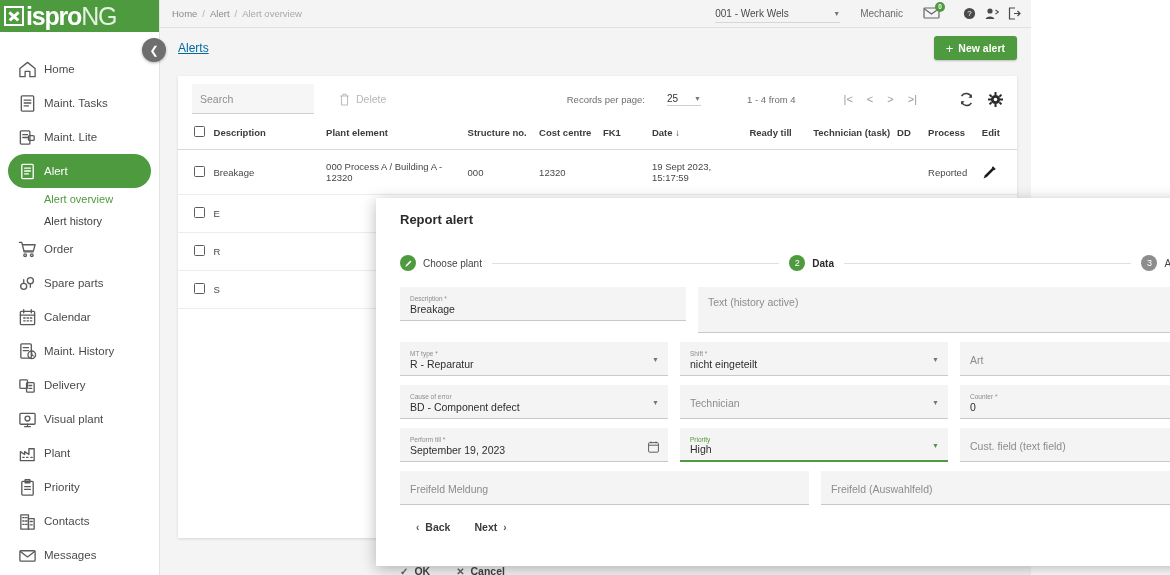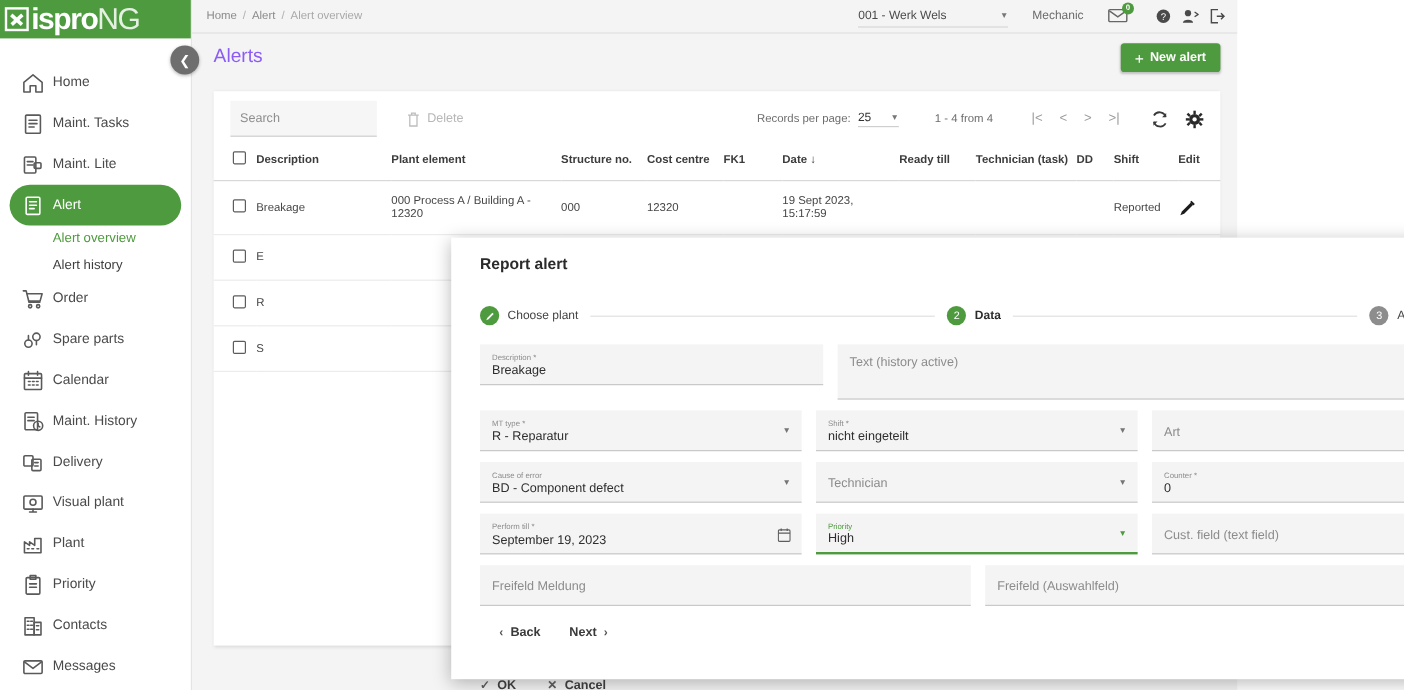--- a/index.html
+++ b/index.html
@@ -88,21 +88,21 @@
     color: #fff; font-size: 6.5px; border-radius: 50%;
     width: 10px; height: 10px; display: flex;
     align-items: center; justify-content: center; font-weight: bold;
   }
   .ticons { display: flex; gap: 9px; align-items: center; margin-left: 6px; }
   .ticons .ti { cursor: pointer; display: flex; }
 
   .page-head {
     height: 40px; display: flex; align-items: center; padding: 0 14px 0 18px;
   }
-  .page-title { font-size: 16px; color: #8b5cf6; font-weight: normal; }
+  .page-title { font-size: 12px; color: #0369a1; font-weight: normal; text-decoration: underline; }
   .new-alert-btn {
     margin-left: auto; background: #4e9a3e; color: #fff; font-size: 10.5px;
     height: 24px; padding: 0 12px; border-radius: 3px; border: none;
     display: flex; align-items: center; gap: 5px; cursor: pointer;
     box-shadow: 0 1px 2px rgba(0,0,0,.22); font-weight: bold;
   }
   .new-alert-btn .plus { font-size: 13px; font-weight: normal; }
 
   .card {
     margin: 8px 14px 0 18px; background: #fff; height: 462px;
@@ -111,21 +111,21 @@
   .toolbar { display: flex; align-items: center; height: 46px; padding: 0 14px; }
   .search-box {
     width: 122px; height: 30px; background: #f6f6f6;
     border-bottom: 1px solid #cfcfcf; display: flex; align-items: center;
     padding: 0 8px; font-size: 10.5px; color: #8e8e8e; cursor: text;
   }
   .del-btn {
     display: flex; align-items: center; gap: 6px; margin-left: 25px;
     color: #b7b7b7; font-size: 10.5px; cursor: default;
   }
-  .tool-right { margin-left: auto; display: flex; align-items: center; gap: 0; }
+  .tool-right { margin-left: auto; display: flex; align-items: center; gap: 16px; }
   .rpp { font-size: 9.5px; color: #6d6d6d; }
   .rpp-val {
     display: inline-flex; align-items: center; gap: 16px; margin-left: 6px;
     border-bottom: 1px solid #cfcfcf; padding-bottom: 1px; cursor: pointer;
     font-size: 10px; color: #333;
   }
   .rpp-val .arr { font-size: 7px; color: #777; }
   .range { font-size: 9.5px; color: #6d6d6d; margin-left: 30px; }
   .pager { display: flex; gap: 14px; margin-left: 32px; color: #9a9a9a; font-size: 11px; }
   .pager span { cursor: pointer; }
@@ -499,21 +499,21 @@
             <th class="col-struct">Structure no.</th>
             <th class="col-cost">Cost centre</th>
             <th class="col-fk1">FK1</th>
             <th class="col-date">
               <span>Date</span>
               <span>↓</span>
             </th>
             <th class="col-ready">Ready till</th>
             <th class="col-tech">Technician (task)</th>
             <th class="col-dd">DD</th>
-            <th class="col-status">Shift</th>
+            <th class="col-status">Process</th>
             <th class="col-edit">Edit</th>
           </tr>
         </thead>
         <tbody id="tbody">
             <tr>
               <td class="col-chk"><span class="chk"></span></td>
               <td class="col-desc">Breakage</td>
               <td class="col-plant">000 Process A / Building A - 12320</td>
               <td class="col-struct">000</td>
               <td class="col-cost">12320</td>

